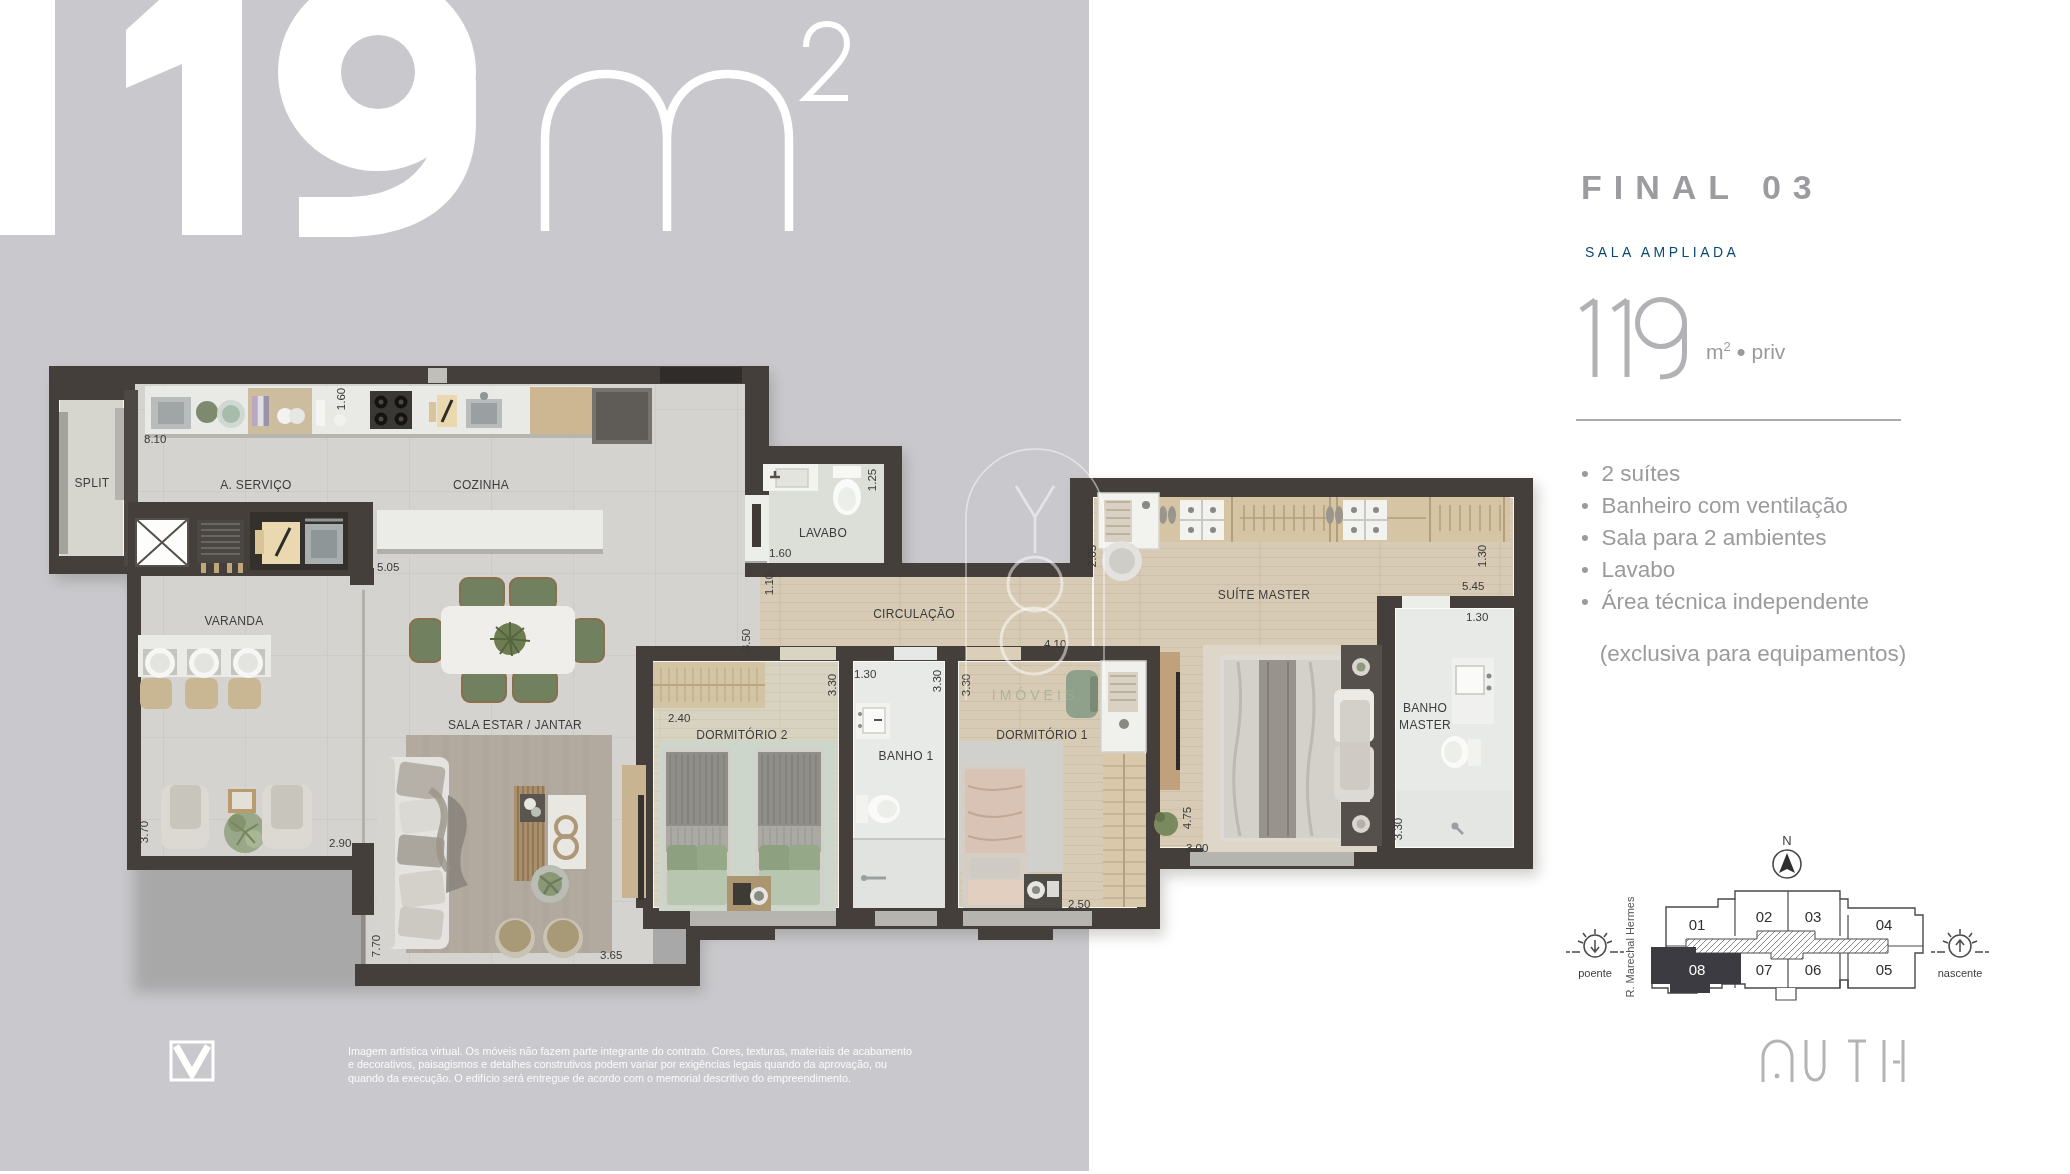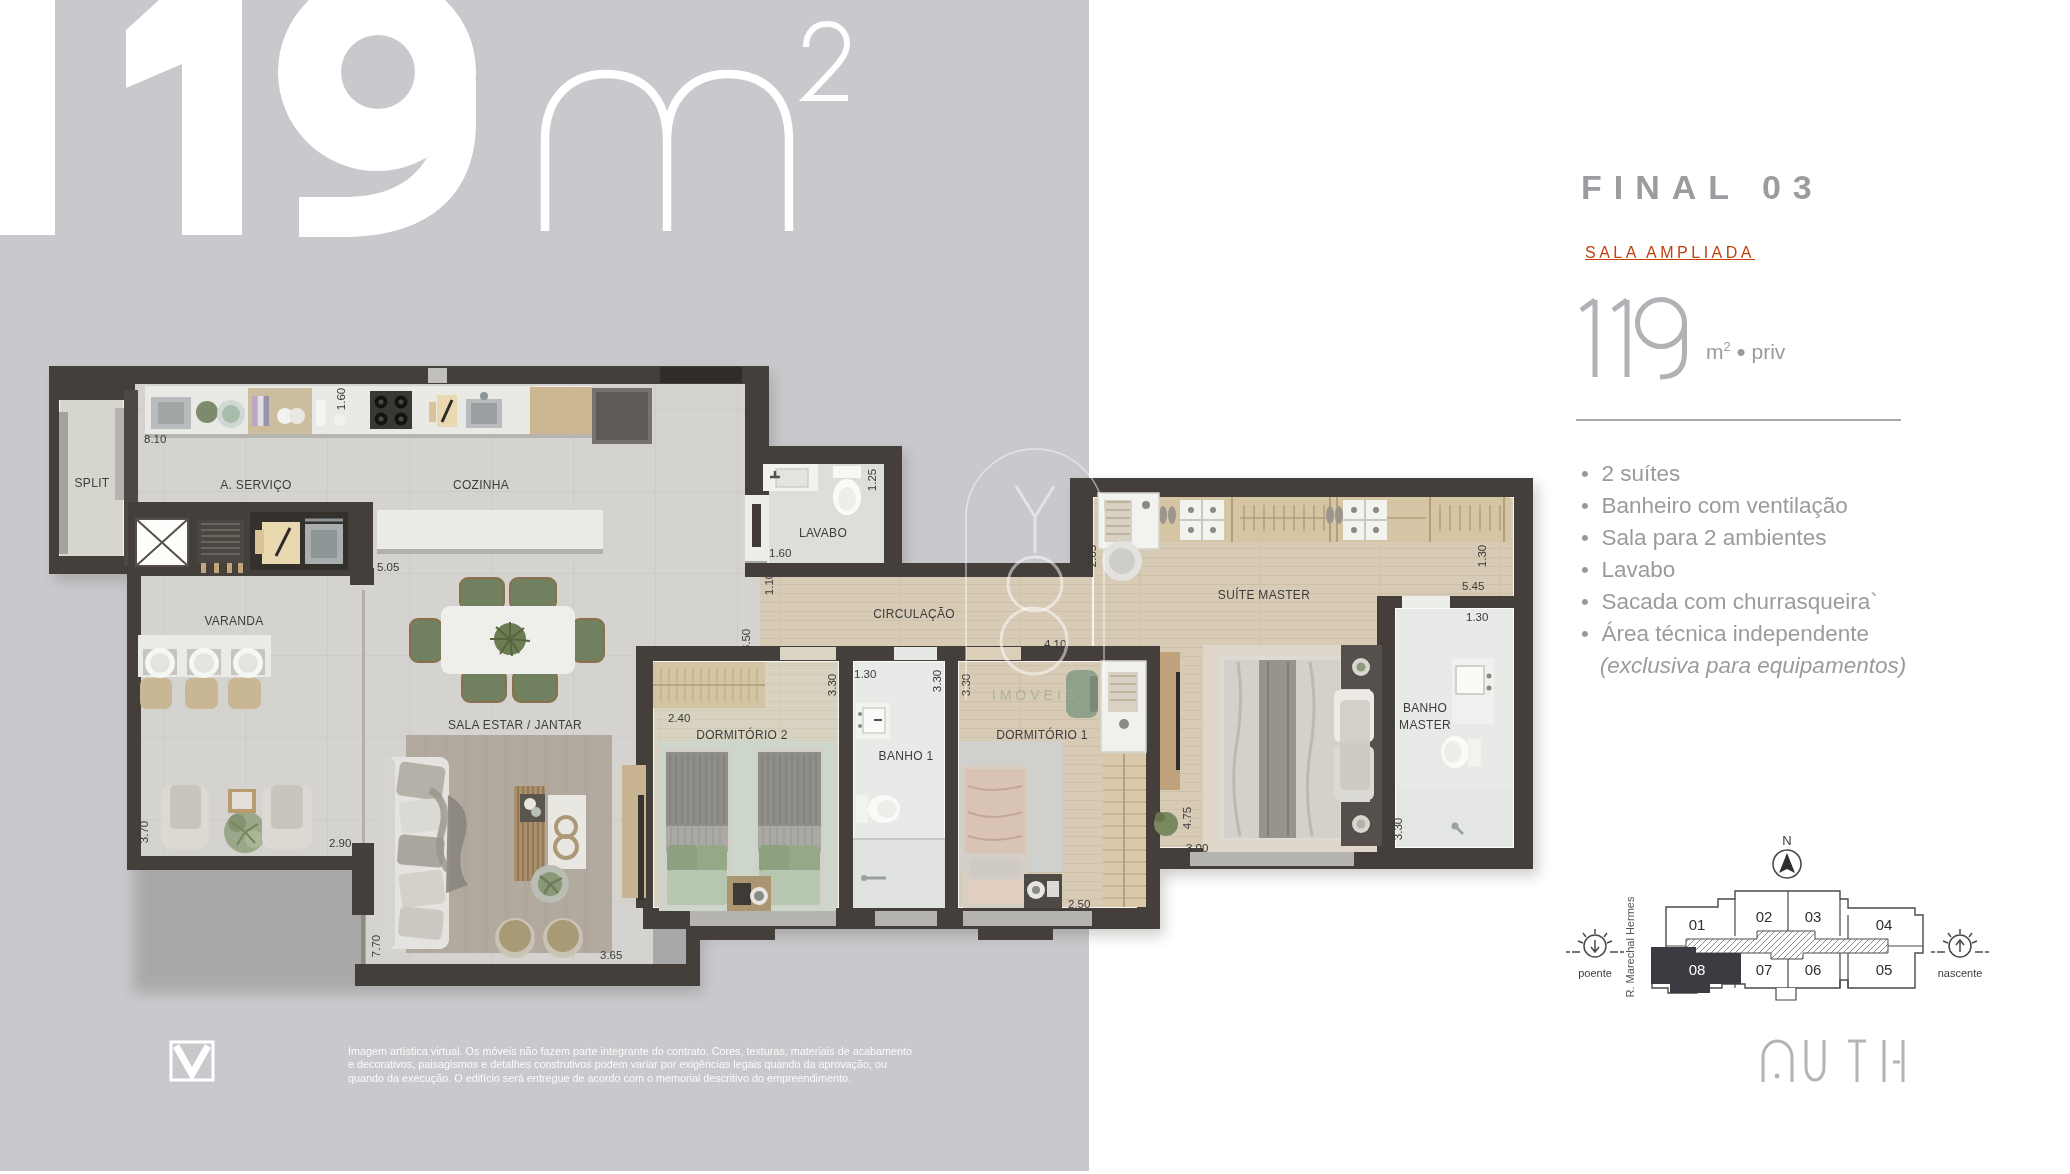--- a/index.html
+++ b/index.html
@@ -576,42 +576,41 @@
 <path d="M1848,1041 H1866 M1857,1041 V1082"></path>
 <path d="M1884,1040 V1082 M1903,1040 V1082 M1893,1062 H1900"></path>
 </g>
 
 <rect x="171" y="1042" width="42" height="38" fill="none" stroke="#ffffff" stroke-width="3"></rect>
 <path d="M176,1046 L192,1074 L208,1046" fill="none" stroke="#ffffff" stroke-width="7"></path>
 </svg>
 
 <div class="abs" style="left:1581px;top:168px;font-size:34px;font-weight:bold;letter-spacing:12px;color:#9b9ba0;">FINAL 03</div>
 
-<div class="abs" style="left:1585px;top:244px;font-size:16px;letter-spacing:3.5px;color:#c2410c;text-decoration:underline;">SALA AMPLIADA</div>
+<div class="abs" style="left:1585px;top:244px;font-size:14px;letter-spacing:3.5px;color:#0c4a6e;">SALA AMPLIADA</div>
 
 <svg class="abs" style="left:1570px;top:295px;" width="200" height="95" viewBox="0 0 200 95">
 <g stroke="#b2b2b6" stroke-width="5" fill="none">
 <path d="M11,15 L25,5 M25,5 V82"></path>
 <path d="M43,15 L57,5 M57,5 V82"></path>
 <circle cx="91" cy="28" r="23.5"></circle>
 <path d="M114.5,28 V58 Q114.5,82 90,82"></path>
 </g>
 </svg>
 
 <div class="abs" style="left:1706px;top:337px;font-size:21px;color:#9a9a9e;">m<sup style="font-size:13px;">2</sup> <span style="font-size:26px;vertical-align:-2px;">•</span> priv</div>
 
 <div class="abs" style="left:1576px;top:419px;width:325px;height:2px;background:#a9a9ad;"></div>
 
 <div class="abs" style="left:1581px;top:458px;font-size:22.5px;line-height:32px;color:#9b9b9f;">
 <div>•&nbsp; 2 suítes</div>
 <div>•&nbsp; Banheiro com ventilação</div>
 <div>•&nbsp; Sala para 2 ambientes</div>
 <div>•&nbsp; Lavabo</div>
-<div>•&nbsp; Sacada com churrasqueira`</div>
 <div>•&nbsp; Área técnica independente</div>
-<div style="font-style:italic;">&nbsp;&nbsp;&nbsp;(exclusiva para equipamentos)</div>
+<div style="margin-top:20px;">&nbsp;&nbsp;&nbsp;(exclusiva para equipamentos)</div>
 </div>
 
 <div class="abs" style="left:337px;top:1045px;font-size:10.8px;line-height:13.4px;color:#fbfbfb;margin-left:11px;">
 Imagem artística virtual. Os móveis não fazem parte integrante do contrato. Cores, texturas, materiais de acabamento<br>
 e decorativos, paisagismos e detalhes construtivos podem variar por exigências legais quando da aprovação, ou<br>
 quando da execução. O edifício será entregue de acordo com o memorial descritivo do empreendimento.
 </div>
 </div>
 </body></html>

